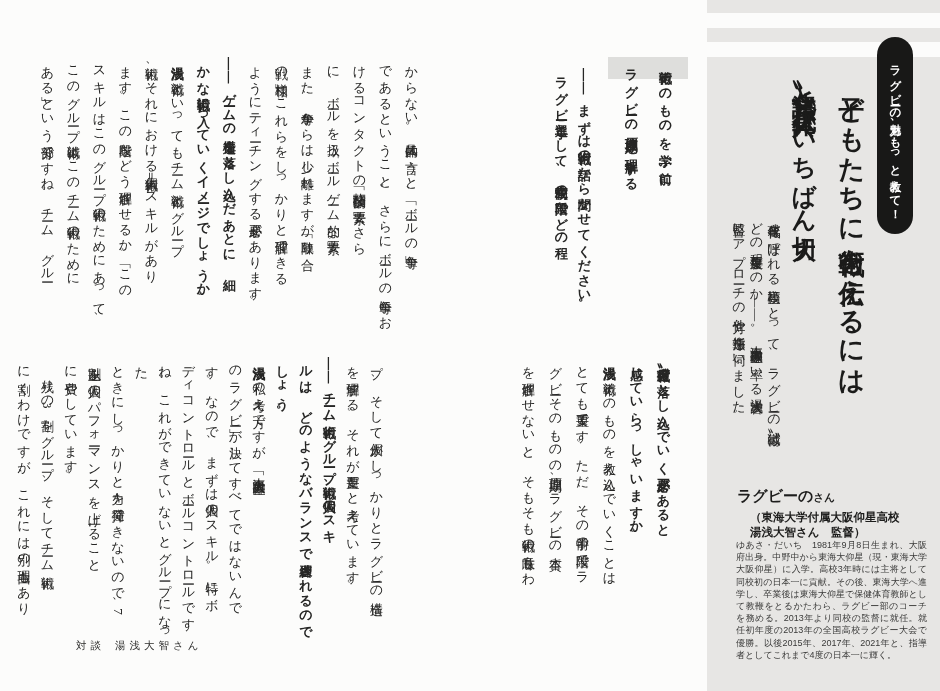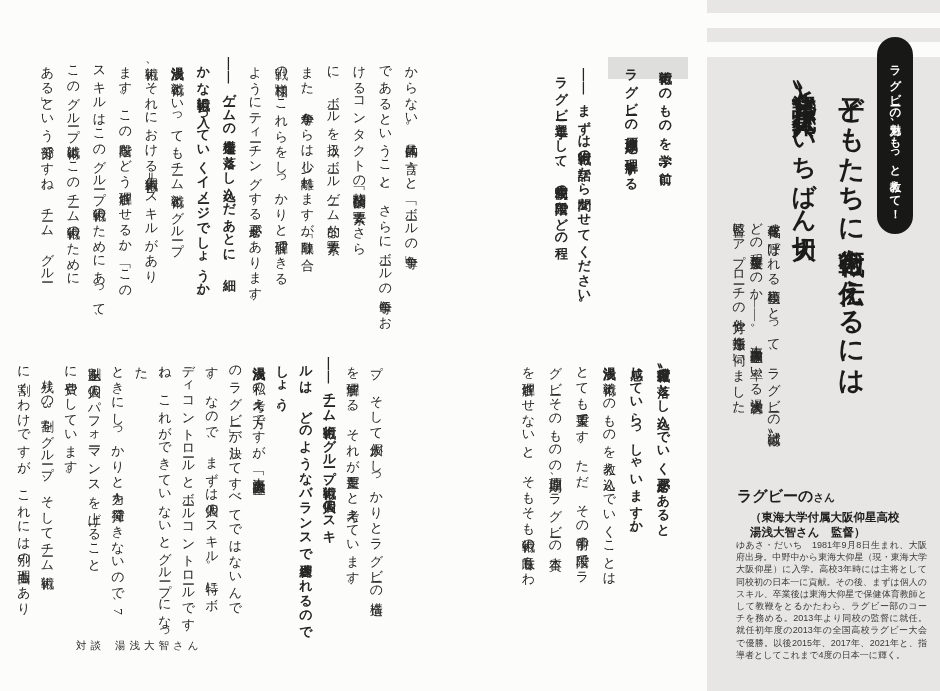--- a/index.html
+++ b/index.html
@@ -110,21 +110,21 @@
     <div class="vline">監督にアプローチの仕方や指導法を伺いました。</div>
   </div>
 
 <div class="abs prof-name">
   <span>ラグビーの</span><span class="hono">さん</span>
 </div>
 <div class="abs prof-aff">
   <div>（東海大学付属大阪仰星高校</div>
   <div>湯浅大智さん　監督）</div>
 </div>
-<div class="abs prof-bio">ゆあさ・だいち　1981年9月8日生まれ、大阪府出身。中野中から東海大仰星（現・東海大学大阪仰星）に入学。高校3年時には主将として同校初の日本一に貢献。その後、まずは個人のスキル、卒業後は東海大仰星で保健体育教師として教鞭をとるかたわら、ラグビー部のコーチを務める。2013年より同校の監督に就任。就任初年度の2013年の全国高校ラグビー大会で優勝。以後2015年、2017年、2021年と、指導者としてこれまで4度の日本一に輝く。</div>
+<div class="abs prof-bio">ゆあさ・だいち　1981年9月8日生まれ、大阪府出身。中野中から東海大仰星（現・東海大学大阪仰星）に入学。高校3年時には主将として同校初の日本一に貢献。その後、東海大学へ進学し、卒業後は東海大仰星で保健体育教師として教鞭をとるかたわら、ラグビー部のコーチを務める。2013年より同校の監督に就任。就任初年度の2013年の全国高校ラグビー大会で優勝。以後2015年、2017年、2021年と、指導者としてこれまで4度の日本一に輝く。</div>
 
 <div class="abs hbar"></div>
 <div class="abs headline">
   <div class="vline">戦術そのものを学ぶ前に、</div>
   <div class="vline">ラグビーの原理原則を理解する</div>
 </div>
 
 <div class="abs vblock b-tr">
 
 <div class="vline q"><span class="speaker"></span><span>――まずは戦術の話から聞かせてください。</span></div>

